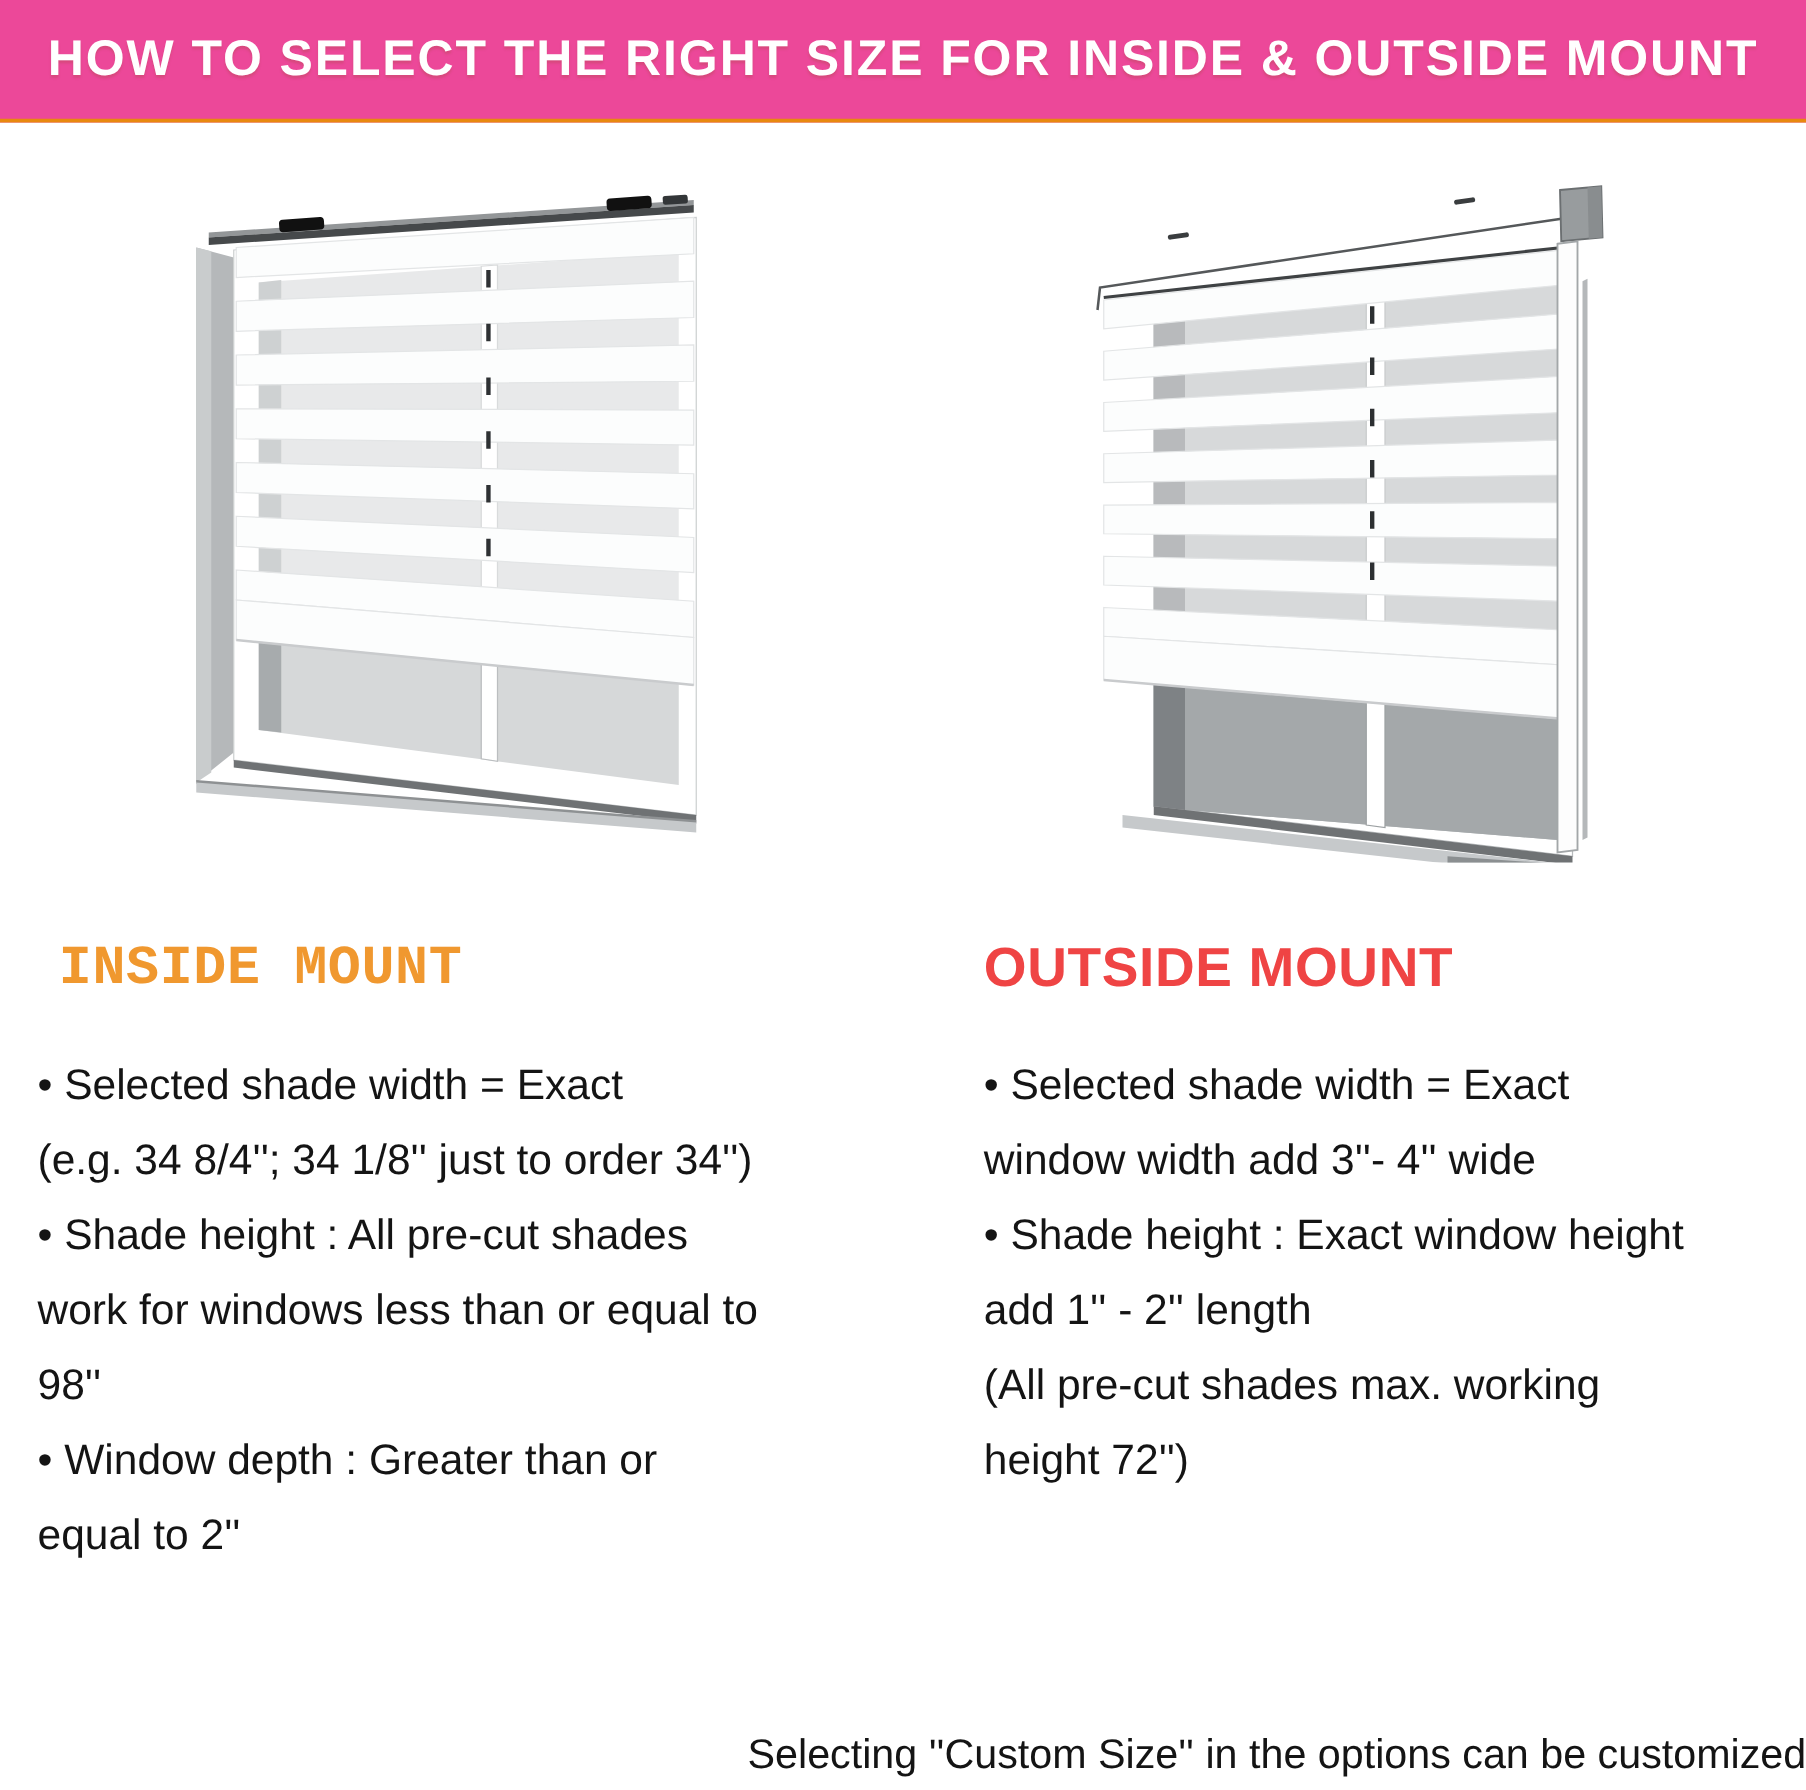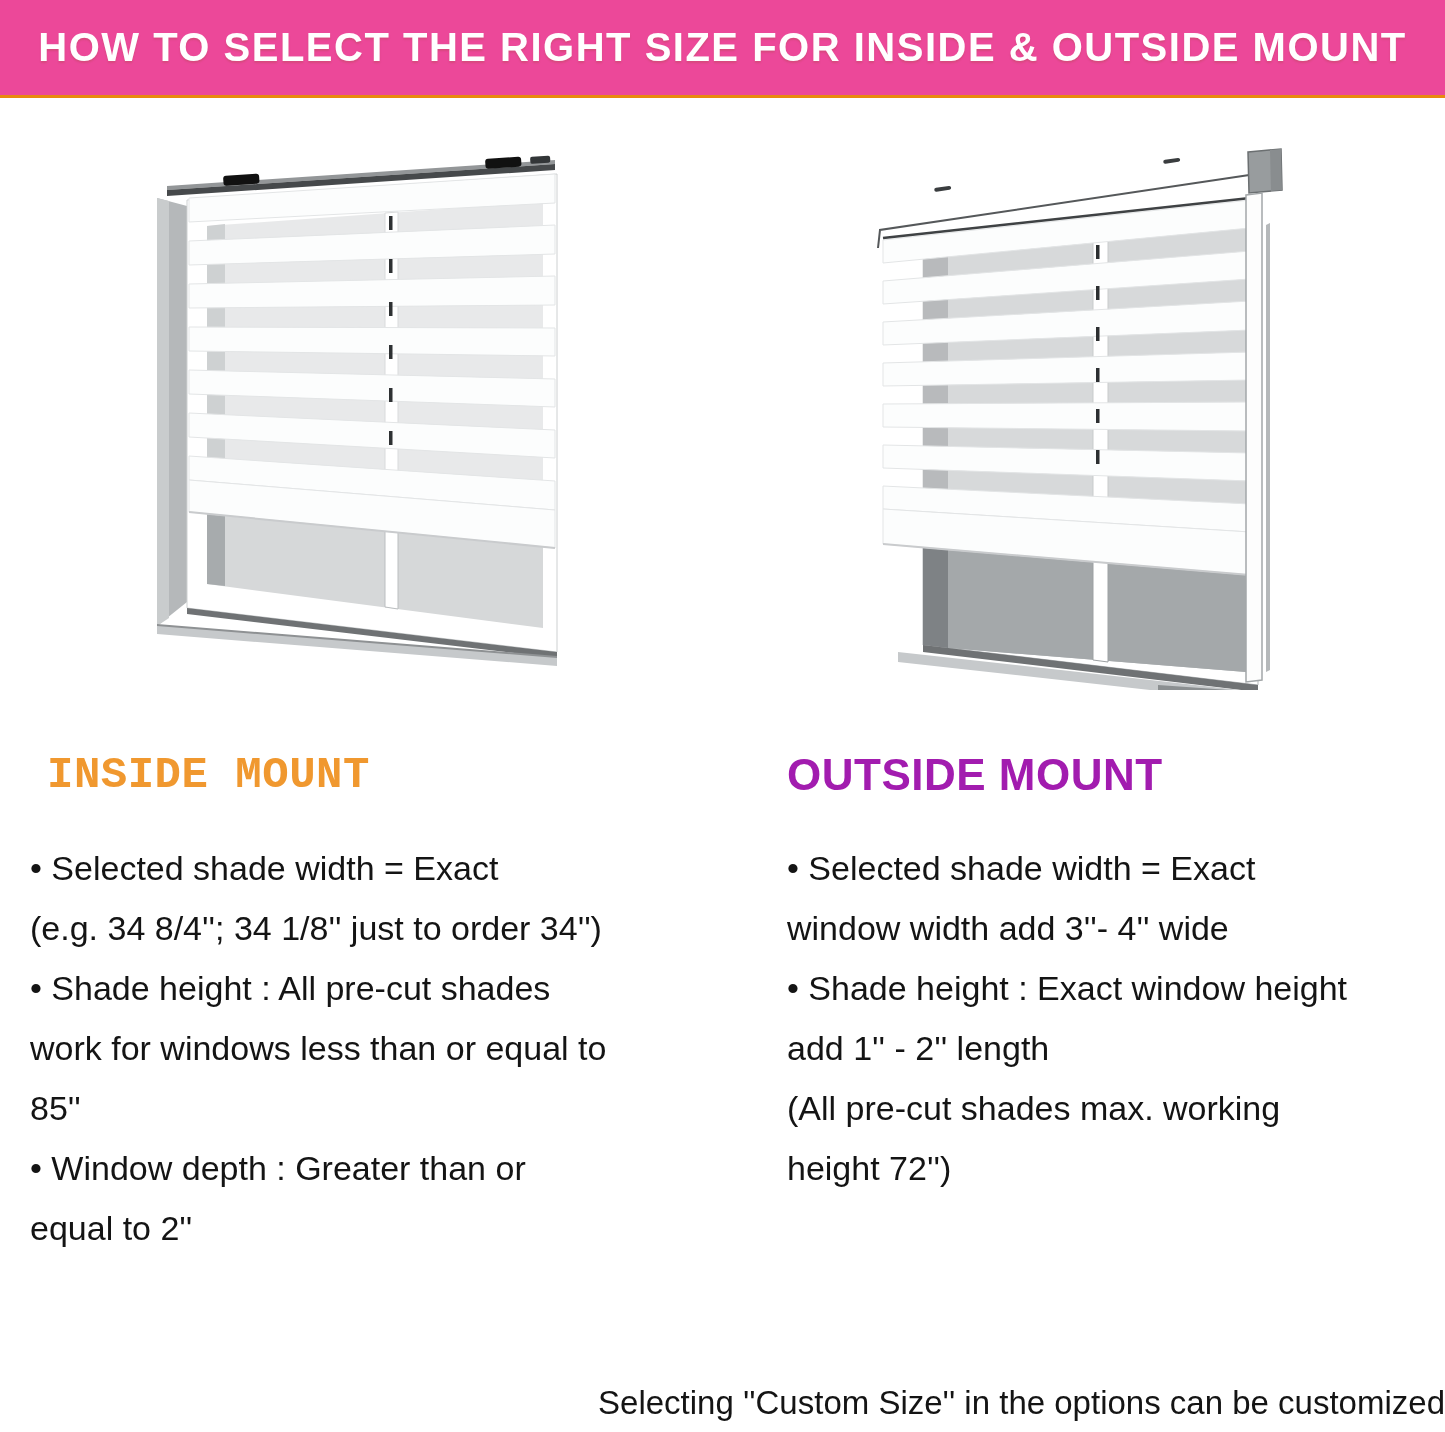--- a/index.html
+++ b/index.html
@@ -170,28 +170,28 @@
       </g>
 
       <line x1="15" y1="98" x2="382" y2="58" stroke="#3f4244" stroke-width="2.5"></line>
 
       <polygon points="378,55 394,53 394,540 378,542" fill="#fdfdfd" stroke="#a3a7a9" stroke-width="1.5"></polygon>
       <polygon points="398,85 402,83 402,530 398,532" fill="#b5b8ba"></polygon>
     </svg>
   </div>
 
   <div class="mount-heading heading-inside" style="color: rgb(240, 152, 47);">INSIDE MOUNT</div>
-  <div class="mount-heading heading-outside" style="color: #a21caf;">OUTSIDE MOUNT</div>
+  <div class="mount-heading heading-outside" style="color: #ef4444;">OUTSIDE MOUNT</div>
 
   <div class="bullets bullets-inside" style="color: rgb(20, 20, 20);">
     <div>•  Selected shade width = Exact</div>
     <div>(e.g. 34 8/4''; 34 1/8'' just to order 34'')</div>
     <div>•  Shade height : All pre-cut shades</div>
     <div>work for windows less than or equal to</div>
-    <div>85''</div>
+    <div>98''</div>
     <div>•  Window depth : Greater than or</div>
     <div>equal to 2''</div>
   </div>
 
   <div class="bullets bullets-outside" style="color: rgb(20, 20, 20);">
     <div>•  Selected shade width = Exact</div>
     <div>window width add 3''- 4'' wide</div>
     <div>•  Shade height : Exact window height</div>
     <div>add 1'' - 2'' length</div>
     <div>(All pre-cut shades max. working</div>

